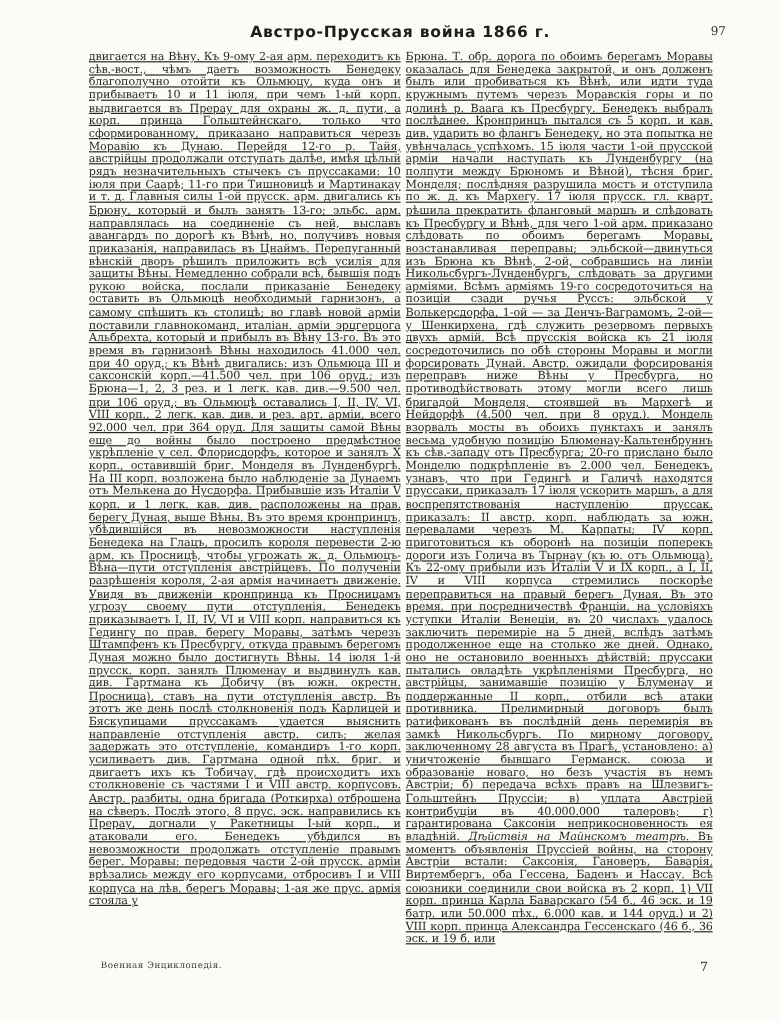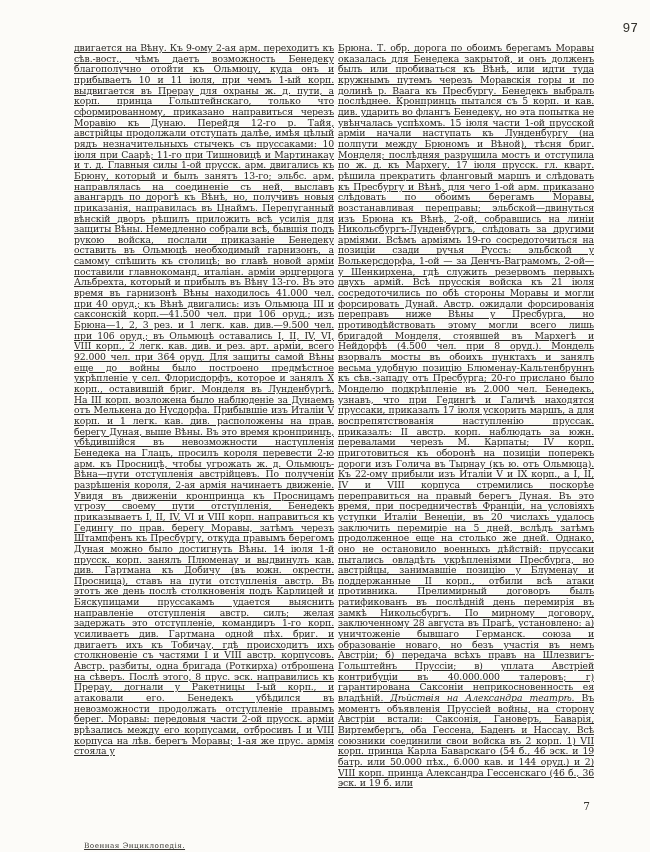--- a/index.html
+++ b/index.html
@@ -22,78 +22,77 @@
     font-family: "DejaVu Sans", sans-serif;
     font-weight: bold;
     font-size: 13px;
     letter-spacing: 0.6px;
     color: #1f1d1a;
     white-space: nowrap;
   }
   .header-pagenum {
     position: absolute;
     top: 21px;
-    left: 608px;
+    left: 575px;
     width: 30px;
     text-align: right;
-    font-size: 13px;
+    font-size: 10px;
     color: #33312c;
-    font-family: Liberation Mono, monospace;
   }
   .col {
     position: absolute;
     top: 43px;
     height: 760px;
     overflow: hidden;
     text-align: justify;
     text-justify: inter-word;
     font-size: 9.3px;
     line-height: 10.66px;
     letter-spacing: -0.12px;
     word-spacing: 0.2px;
     hyphens: none;
     text-decoration: underline;
   }
   .col-left  { left: 74px;  width: 260px; }
   .col-right { left: 338px; width: 256px; }
   .italic { font-style: italic; }
   .footer-imprint {
     position: absolute;
-    top: 841px;
+    top: 800px;
     left: 84px;
     font-size: 7.3px;
     letter-spacing: 0.45px;
     color: #3a3833;
-    text-decoration: underline;
   }
   .footer-signature {
     position: absolute;
     top: 800px;
     left: 560px;
     width: 30px;
     text-align: right;
     font-size: 10.5px;
     color: #33312c;
   }
 </style>
 </head>
 <body>
 
 <div class="sheet">
 
+  <h1 class="header-title">Австро-Прусская война 1866 г.</h1>
 
   <div class="header-pagenum">97</div>
 
   <div class="col col-left">
     <span>двигается на Вѣну. Къ 9-ому 2-ая арм. переходитъ къ сѣв.-вост., чѣмъ даетъ возможность Бенедеку благополучно отойти къ Ольмюцу, куда онъ и прибываетъ 10 и 11 іюля, при чемъ 1-ый корп. выдвигается въ Прерау для охраны ж. д. пути, а корп. принца Гольштейнскаго, только что сформированному, приказано направиться черезъ Моравію къ Дунаю. Перейдя 12-го р. Тайя, австрійцы продолжали отступать далѣе, имѣя цѣлый рядъ незначительныхъ стычекъ съ пруссаками: 10 іюля при Саарѣ; 11-го при Тишновицѣ и Мартинакау и т. д. Главныя силы 1-ой прусск. арм. двигались къ Брюну, который и былъ занятъ 13-го; эльбс. арм. направлялась на соединеніе съ ней, выславъ авангардъ по дорогѣ къ Вѣнѣ, но, получивъ новыя приказанія, направилась въ Цнаймъ. Перепуганный вѣнскій дворъ рѣшилъ приложить всѣ усилія для защиты Вѣны. Немедленно собрали всѣ, бывшія подъ рукою войска, послали приказаніе Бенедеку оставить въ Ольмюцѣ необходимый гарнизонъ, а самому спѣшить къ столицѣ; во главѣ новой арміи поставили главнокоманд. италіан. арміи эрцгерцога Альбрехта, который и прибылъ въ Вѣну 13-го. Въ это время въ гарнизонѣ Вѣны находилось 41.000 чел. при 40 оруд.; къ Вѣнѣ двигались: изъ Ольмюца III и саксонскій корп.—41.500 чел. при 106 оруд.; изъ Брюна—1, 2, 3 рез. и 1 легк. кав. див.—9.500 чел. при 106 оруд.; въ Ольмюцѣ оставались I, II, IV, VI, VIII корп., 2 легк. кав. див. и рез. арт. арміи, всего 92.000 чел. при 364 оруд. Для защиты самой Вѣны еще до войны было построено предмѣстное укрѣпленіе у сел. Флорисдорфъ, которое и занялъ X корп., оставившій бриг. Монделя въ Лунденбургѣ. На III корп. возложена было наблюденіе за Дунаемъ отъ Мелькена до Нусдорфа. Прибывшіе изъ Италіи V корп. и 1 легк. кав. див. расположены на прав. берегу Дуная, выше Вѣны. Въ это время кронпринцъ, убѣдившійся въ невозможности наступленія Бенедека на Глацъ, просилъ короля перевести 2-ю арм. къ Просницѣ, чтобы угрожать ж. д. Ольмюцъ-Вѣна—пути отступленія австрійцевъ. По полученіи разрѣшенія короля, 2-ая армія начинаетъ движеніе. Увидя въ движеніи кронпринца къ Просницамъ угрозу своему пути отступленія, Бенедекъ приказываетъ I, II, IV, VI и VIII корп. направиться къ Гедингу по прав. берегу Моравы, затѣмъ черезъ Штампфенъ къ Пресбургу, откуда правымъ берегомъ Дуная можно было достигнуть Вѣны. 14 іюля 1-й прусск. корп. занялъ Плюменау и выдвинулъ кав. див. Гартмана къ Добичу (въ южн. окрестн. Просница), ставъ на пути отступленія австр. Въ этотъ же день послѣ столкновенія подъ Карлицей и Бяскупицами пруссакамъ удается выяснить направленіе отступленія австр. силъ; желая задержать это отступленіе, командиръ 1-го корп. усиливаетъ див. Гартмана одной пѣх. бриг. и двигаетъ ихъ къ Тобичау, гдѣ происходитъ ихъ столкновеніе съ частями I и VIII австр. корпусовъ. Австр. разбиты, одна бригада (Роткирха) отброшена на сѣверъ. Послѣ этого, 8 прус. эск. направились къ Прерау, догнали у Ракетницы I-ый корп., и атаковали его. Бенедекъ убѣдился въ невозможности продолжать отступленіе правымъ берег. Моравы: передовыя части 2-ой прусск. арміи врѣзались между его корпусами, отбросивъ I и VIII корпуса на лѣв. берегъ Моравы; 1-ая же прус. армія стояла у</span>
   </div>
 
   <div class="col col-right">
     <span>Брюна. Т. обр. дорога по обоимъ берегамъ Моравы оказалась для Бенедека закрытой, и онъ долженъ былъ или пробиваться къ Вѣнѣ, или идти туда кружнымъ путемъ черезъ Моравскія горы и по долинѣ р. Ваага къ Пресбургу. Бенедекъ выбралъ послѣднее. Кронпринцъ пытался съ 5 корп. и кав. див. ударить во флангъ Бенедеку, но эта попытка не увѣнчалась успѣхомъ. 15 іюля части 1-ой прусской арміи начали наступать къ Лунденбургу (на полпути между Брюномъ и Вѣной), тѣсня бриг. Монделя; послѣдняя разрушила мостъ и отступила по ж. д. къ Мархегу. 17 іюля прусск. гл. кварт. рѣшила прекратить фланговый маршъ и слѣдовать къ Пресбургу и Вѣнѣ, для чего 1-ой арм. приказано слѣдовать по обоимъ берегамъ Моравы, возстанавливая переправы; эльбской—двинуться изъ Брюна къ Вѣнѣ, 2-ой, собравшись на линіи Никольсбургъ-Лунденбургъ, слѣдовать за другими арміями. Всѣмъ арміямъ 19-го сосредоточиться на позиціи сзади ручья Руссъ: эльбской у Волькерсдорфа, 1-ой — за Денчъ-Ваграмомъ, 2-ой—у Шенкирхена, гдѣ служить резервомъ первыхъ двухъ армій. Всѣ прусскія войска къ 21 іюля сосредоточились по обѣ стороны Моравы и могли форсировать Дунай. Австр. ожидали форсированія переправъ ниже Вѣны у Пресбурга, но противодѣйствовать этому могли всего лишь бригадой Монделя, стоявшей въ Мархегѣ и Нейдорфѣ (4.500 чел. при 8 оруд.). Мондель взорвалъ мосты въ обоихъ пунктахъ и занялъ весьма удобную позицію Блюменау-Кальтенбруннъ къ сѣв.-западу отъ Пресбурга; 20-го прислано было Монделю подкрѣпленіе въ 2.000 чел. Бенедекъ, узнавъ, что при Гедингѣ и Галичѣ находятся пруссаки, приказалъ 17 іюля ускорить маршъ, а для воспрепятствованія наступленію пруссак. приказалъ: II австр. корп. наблюдать за южн. перевалами черезъ М. Карпаты; IV корп. приготовиться къ оборонѣ на позиціи поперекъ дороги изъ Голича въ Тырнау (къ ю. отъ Ольмюца). Къ 22-ому прибыли изъ Италіи V и IX корп., а I, II, IV и VIII корпуса стремились поскорѣе переправиться на правый берегъ Дуная. Въ это время, при посредничествѣ Франціи, на условіяхъ уступки Италіи Венеціи, въ 20 числахъ удалось заключить перемиріе на 5 дней, вслѣдъ затѣмъ продолженное еще на столько же дней. Однако, оно не остановило военныхъ дѣйствій: пруссаки пытались овладѣть укрѣпленіями Пресбурга, но австрійцы, занимавшіе позицію у Блуменау и поддержанные II корп., отбили всѣ атаки противника. Прелимирный договоръ былъ ратификованъ въ послѣдній день перемирія въ замкѣ Никольсбургъ. По мирному договору, заключенному 28 августа въ Прагѣ, установлено: а) уничтоженіе бывшаго Германск. союза и образованіе новаго, но безъ участія въ немъ Австріи; б) передача всѣхъ правъ на Шлезвигъ-Гольштейнъ Пруссіи; в) уплата Австріей контрибуціи въ 40.000.000 талеровъ; г) гарантирована Саксоніи неприкосновенность ея владѣній.</span>
-    <span class="italic">Дѣйствія на Александра театрѣ.</span>
+    <span class="italic">Дѣйствія на Майнскомъ театрѣ.</span>
     <span>Въ моментъ объявленія Пруссіей войны, на сторону Австріи встали: Саксонія, Гановеръ, Баварія, Виртембергъ, оба Гессена, Баденъ и Нассау. Всѣ союзники соединили свои войска въ 2 корп. 1) VII корп. принца Карла Баварскаго (54 б., 46 эск. и 19 батр. или 50.000 пѣх., 6.000 кав. и 144 оруд.) и 2) VIII корп. принца Александра Гессенскаго (46 б., 36 эск. и 19 б. или</span>
   </div>
 
   <div class="footer-imprint">Военная Энциклопедія.</div>
 
   <div class="footer-signature">7</div>
 
 </div>
 
 </body></html>

